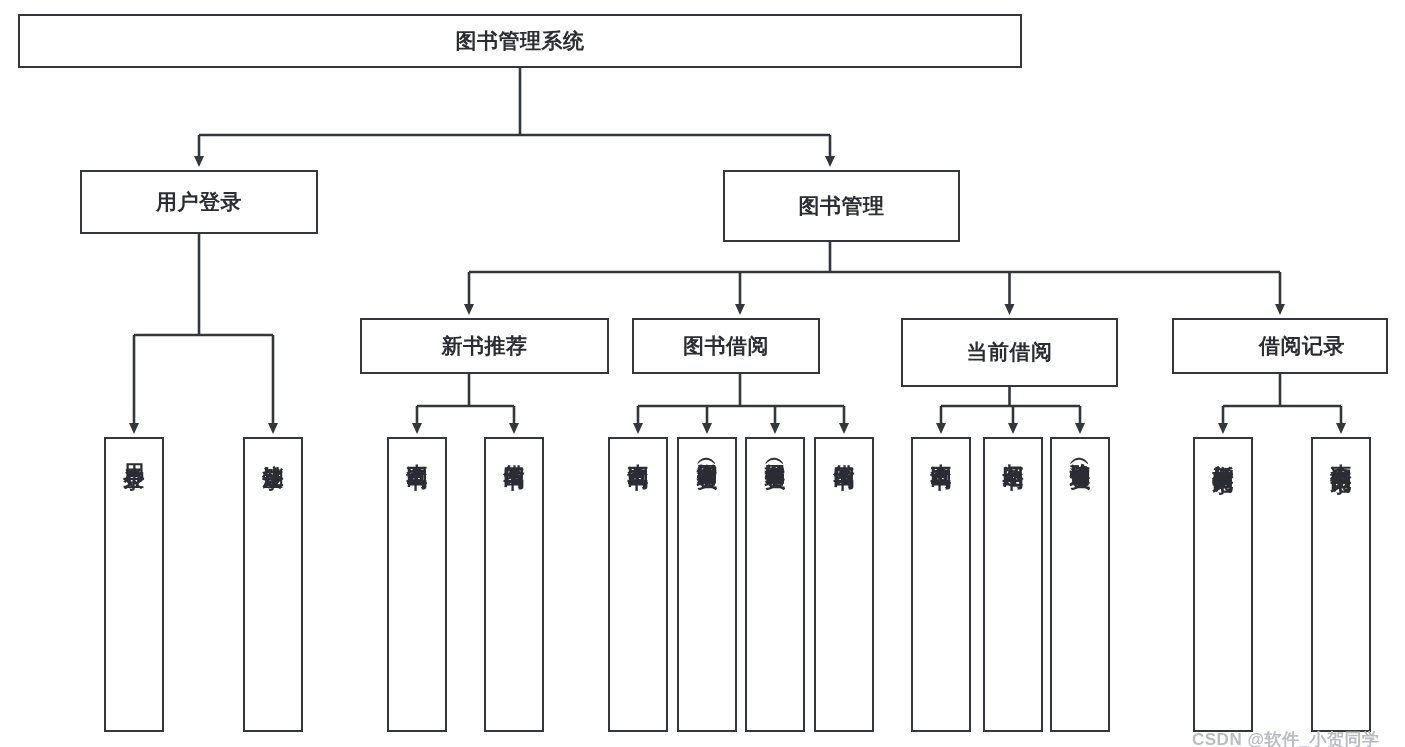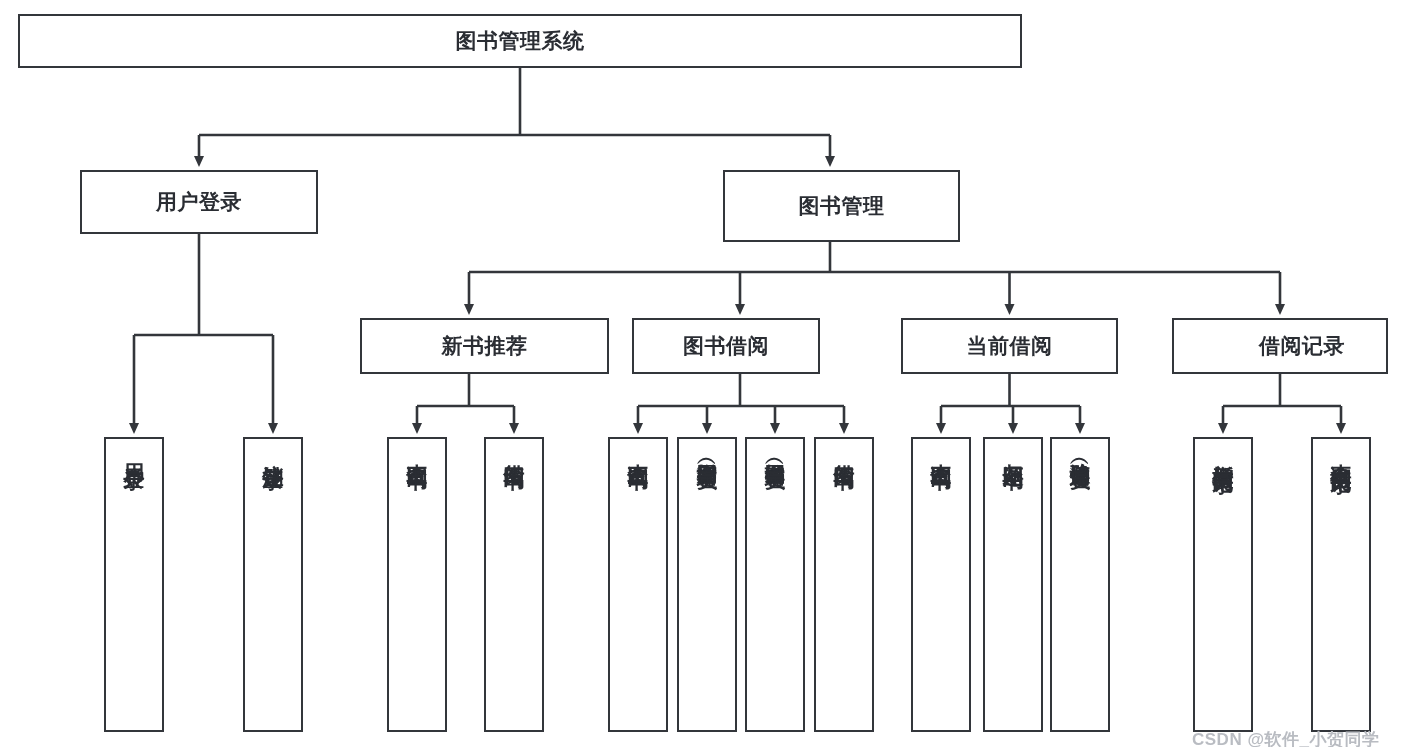--- a/index.html
+++ b/index.html
@@ -129,21 +129,21 @@
       </div>
       <div class="node horiz" style="left: 711px; top: 170px; width: 237px; height: 72px; margin-left: 12px;">
         <span class="label">图书管理</span>
       </div>
       <div class="node horiz" style="left: 360px; top: 318px; width: 249px; height: 56px;">
         <span class="label">新书推荐</span>
       </div>
       <div class="node horiz" style="left: 632px; top: 318px; width: 188px; height: 56px;">
         <span class="label">图书借阅</span>
       </div>
-      <div class="node horiz" style="left: 901px; top: 318px; width: 217px; height: 56px;">
+      <div class="node horiz" style="left: 901px; top: 318px; width: 217px; height: 69px;">
         <span class="label">当前借阅</span>
       </div>
       <div class="node horiz" style="left: 1172px; top: 318px; width: 216px; height: 56px; padding-left: 44px;">
         <span class="label">借阅记录</span>
       </div>
       <div class="node vert" style="left: 104px; top: 437px; width: 60px; height: 295px;">
         <span class="label">用户登录</span>
       </div>
       <div class="node vert" style="left: 243px; top: 437px; width: 60px; height: 295px;">
         <span class="label">注销登录</span>

